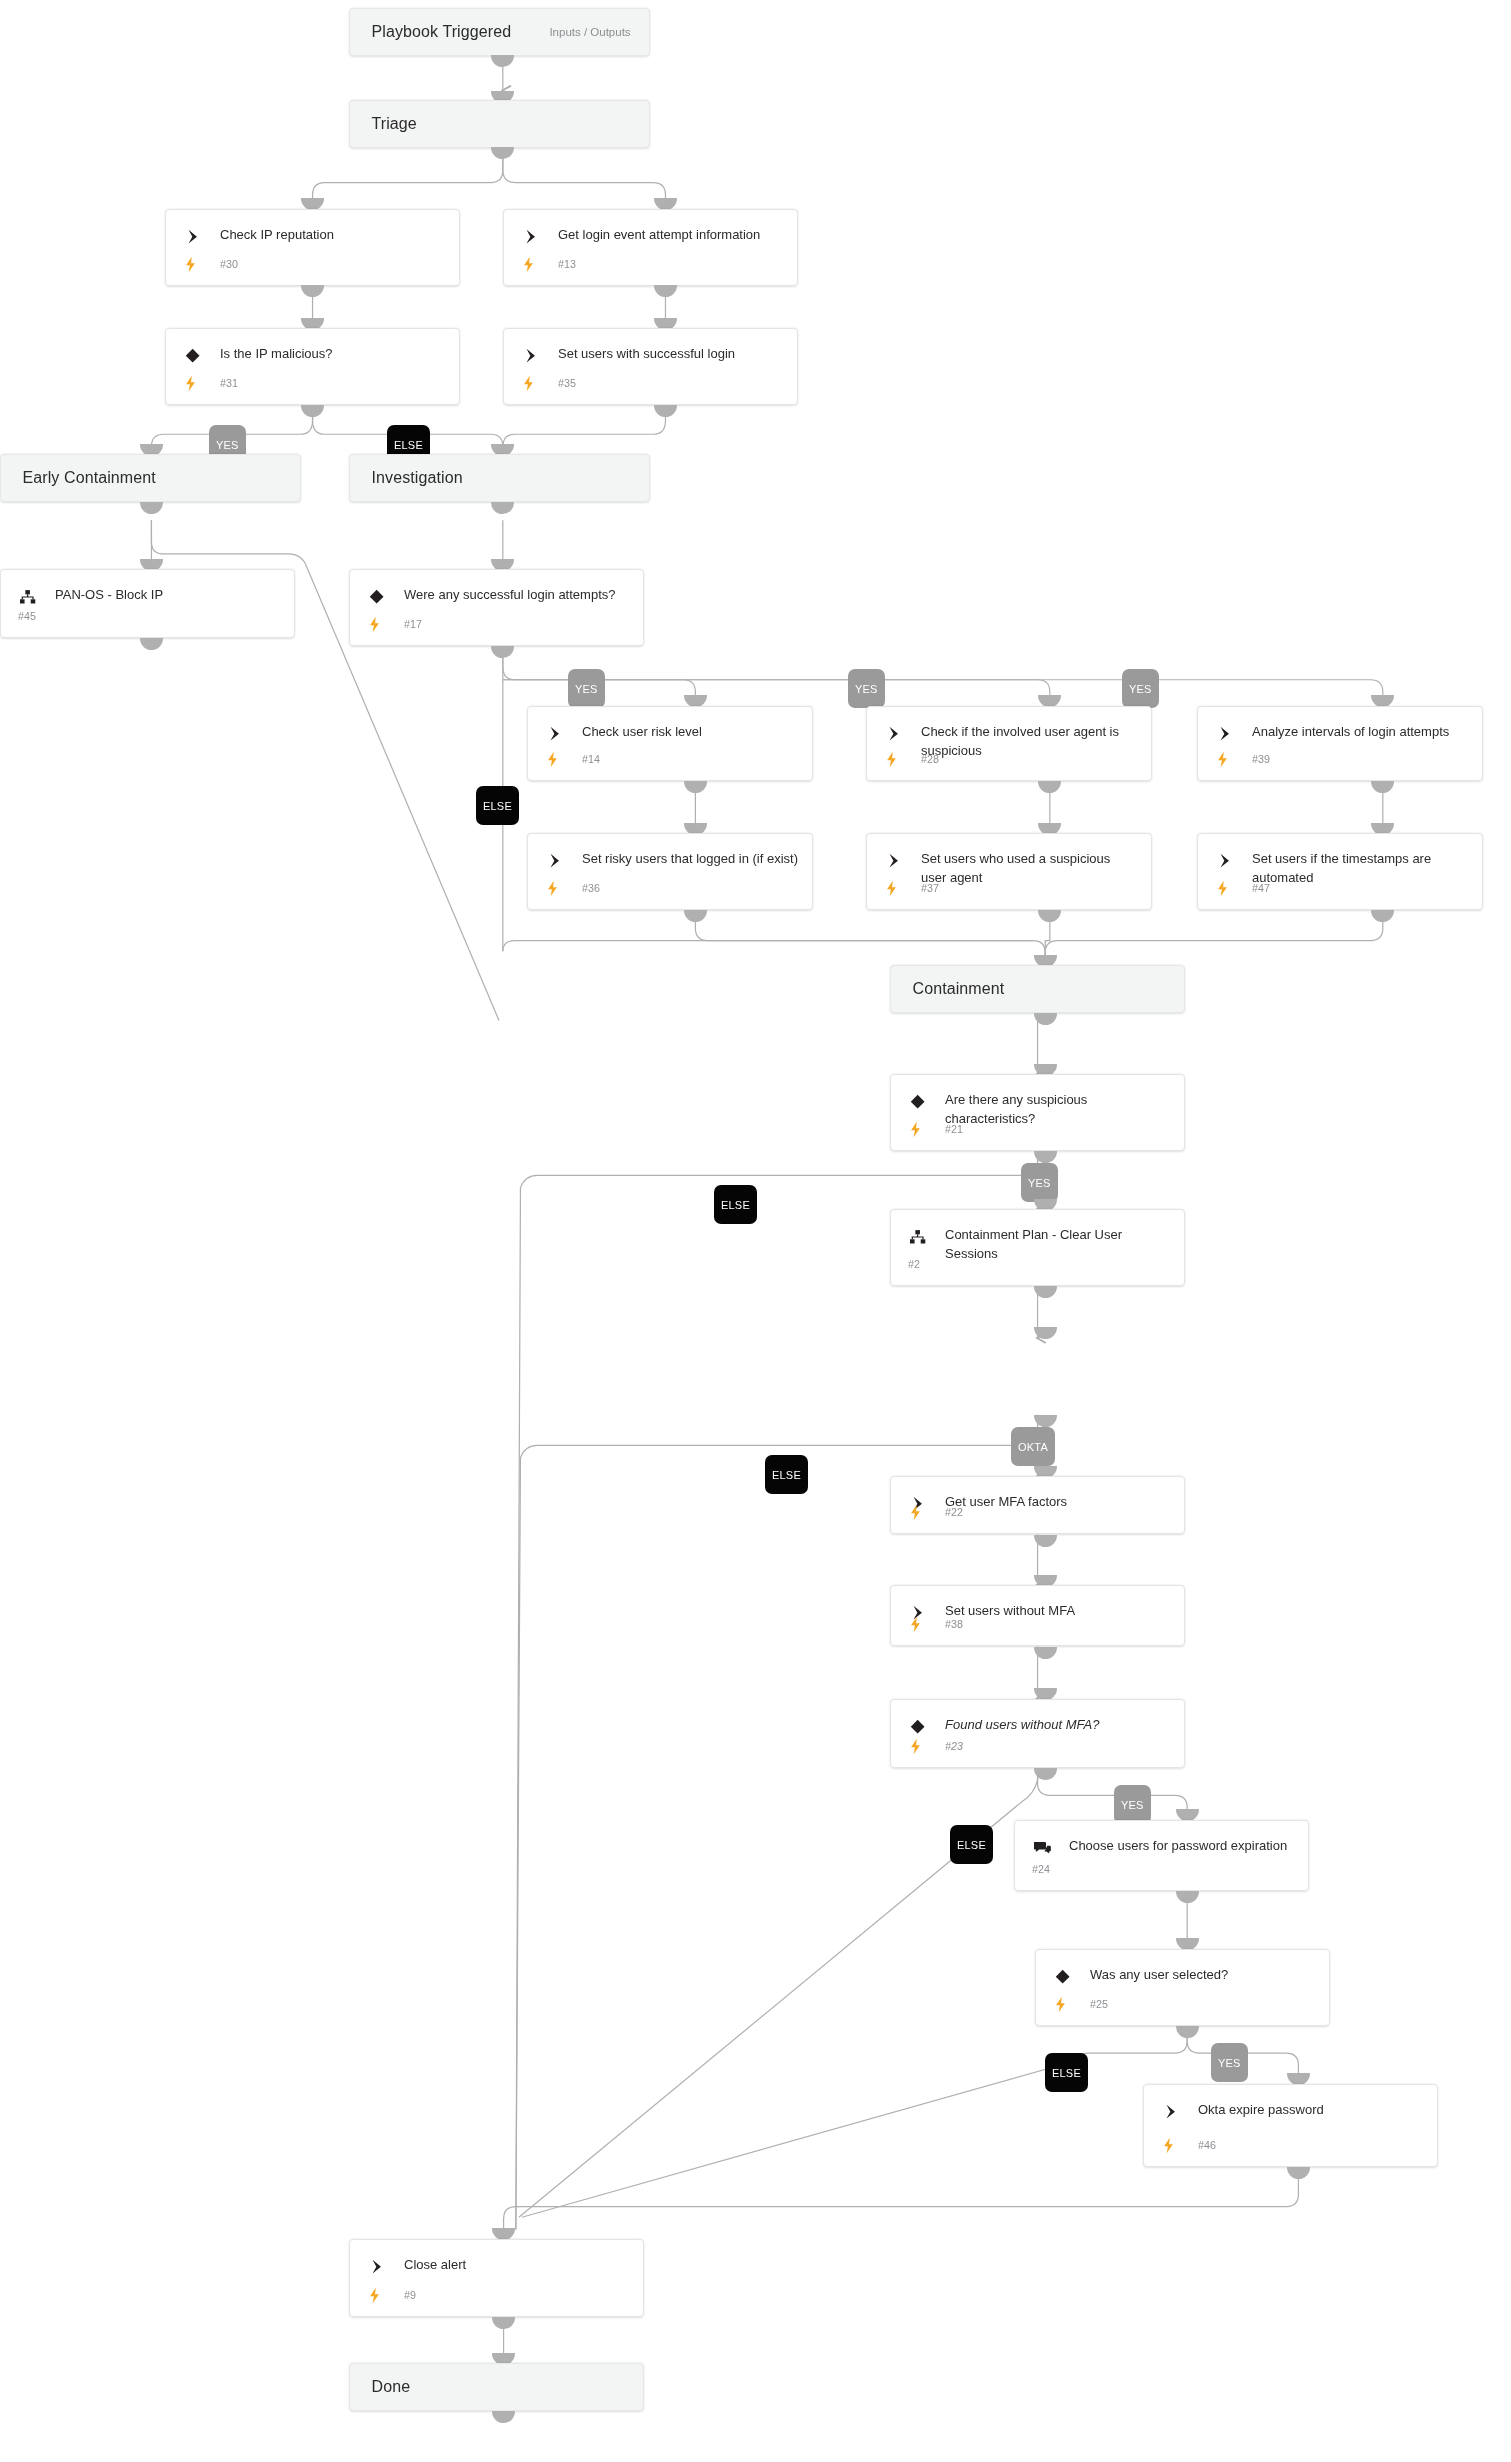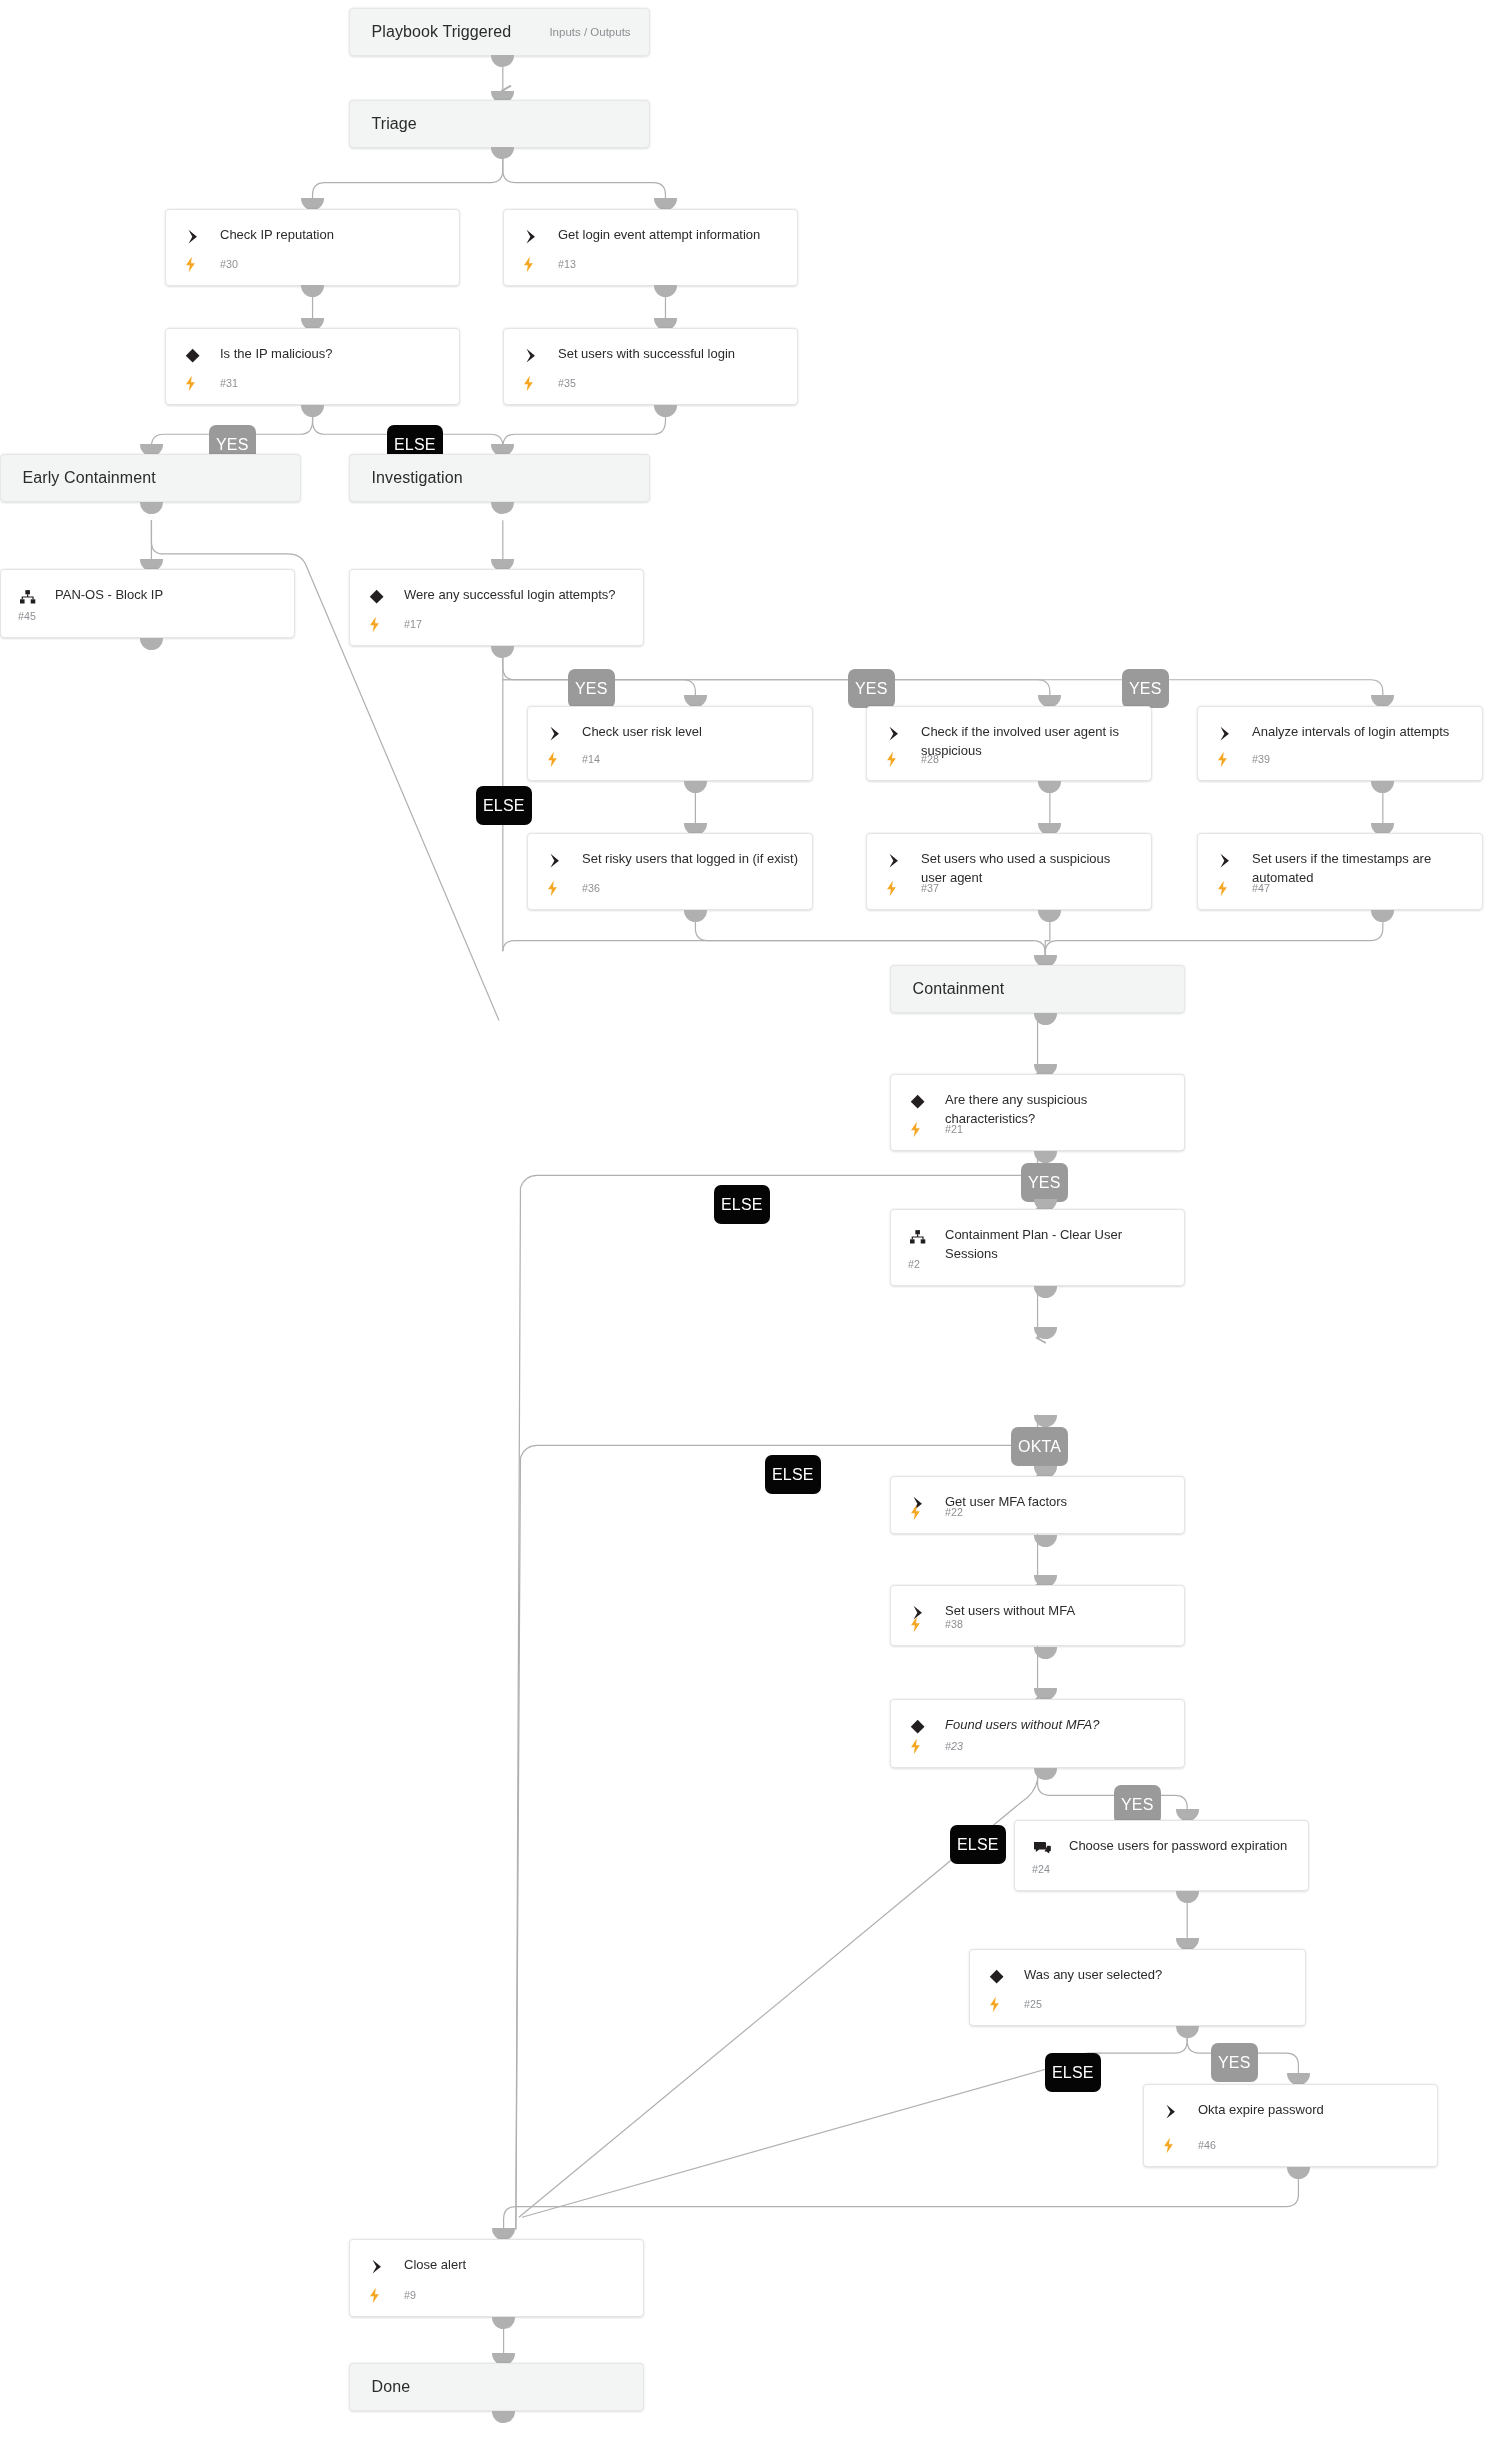--- a/index.html
+++ b/index.html
@@ -106,21 +106,21 @@
 
   .badge {
     position: absolute;
     height: 39px;
     min-width: 26px;
     padding: 16px 7px;
     border-radius: 7px;
     display: flex;
     align-items: center;
     justify-content: center;
-    font-size: 16px;
+    font-size: 11px;
     color: #ffffff;
     letter-spacing: 0.2px;
     box-sizing: border-box;
   }
   .badge.yes  { background: #9a9a9a; }
   .badge.else { background: #050505; }
   .badge.okta { background: #9a9a9a; }
 </style>
 </head>
 <body>
@@ -583,21 +583,21 @@
       </svg>
     </span>
     <div class="task-title">Choose users for password expiration</div>
     <div class="task-foot">
       <span class="task-id noicon">#24</span>
     </div>
   </div>
   <div class="port bottom" style="left:1176px; top:1891px;"></div>
 
   <div class="port top" style="left:1176px; top:1938px;"></div>
-  <div class="node" style="left:969px; top:1949px; width:337px; height:77px;padding-left:28px;">
+  <div class="node" style="left:1035px; top:1949px; width:295px; height:77px;padding-left:28px;">
     <span class="task-icon">
       <svg width="15.3" height="15.3" viewBox="0 0 20 20">
           <path d="M10 1 L19 10 L10 19 L1 10 Z" fill="#231f20"></path>
         </svg>
     </span>
     <div class="task-title">Was any user selected?</div>
     <div class="task-foot">
       <span class="bolt">
         <svg width="15.3" height="17" viewBox="0 0 20 22">
             <path d="M11.5 1 L4 12 L9 12 L7.5 21 L15.5 9.5 L10.5 9.5 Z" fill="#f5a623"></path>

